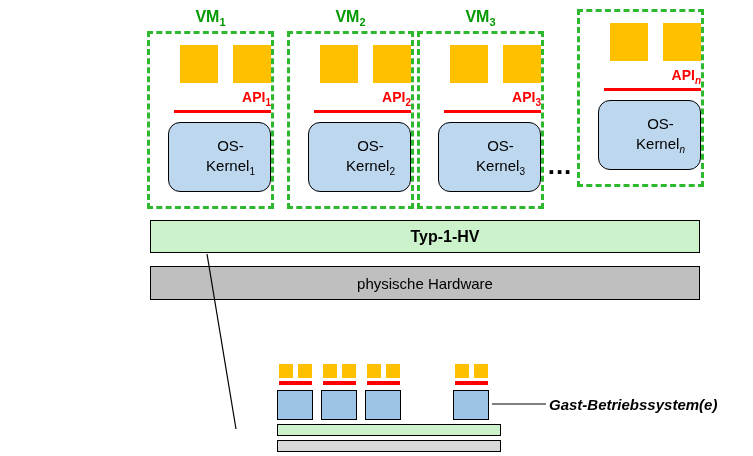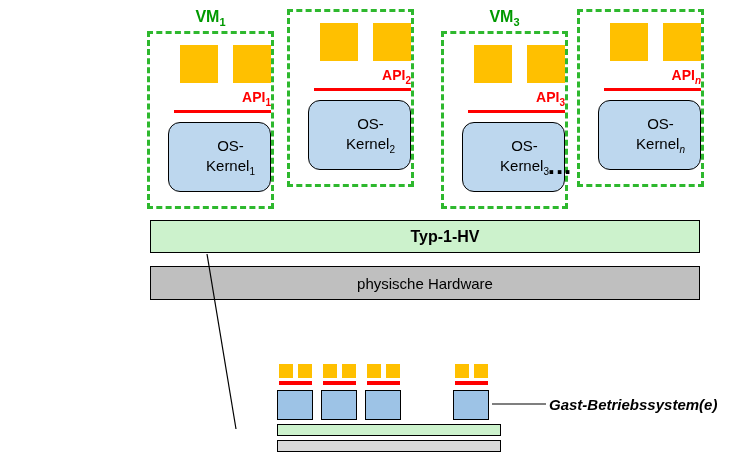--- a/index.html
+++ b/index.html
@@ -59,35 +59,36 @@
       <div class="api-label"><span>API</span><sub>1</sub></div>
       <div class="api-line"></div>
       <div class="kernel-box">
         <span>OS-</span>
         <span><span>Kernel</span><sub>1</sub></span>
       </div>
     </div>
   </div>
 
   <div class="vm-group" style="left:287px;">
+    <div class="vm-label"><span>VM</span><sub>2</sub></div>
     <div class="vm-box">
       <div class="apps">
         <div class="app-square"></div>
         <div class="app-square"></div>
       </div>
       <div class="api-label"><span>API</span><sub>2</sub></div>
       <div class="api-line"></div>
       <div class="kernel-box">
         <span>OS-</span>
         <span><span>Kernel</span><sub>2</sub></span>
       </div>
     </div>
   </div>
 
-  <div class="vm-group" style="left:441px;">
+  <div class="vm-group" style="left:417px;">
     <div class="vm-label"><span>VM</span><sub>3</sub></div>
     <div class="vm-box">
       <div class="apps">
         <div class="app-square"></div>
         <div class="app-square"></div>
       </div>
       <div class="api-label"><span>API</span><sub>3</sub></div>
       <div class="api-line"></div>
       <div class="kernel-box">
         <span>OS-</span>

